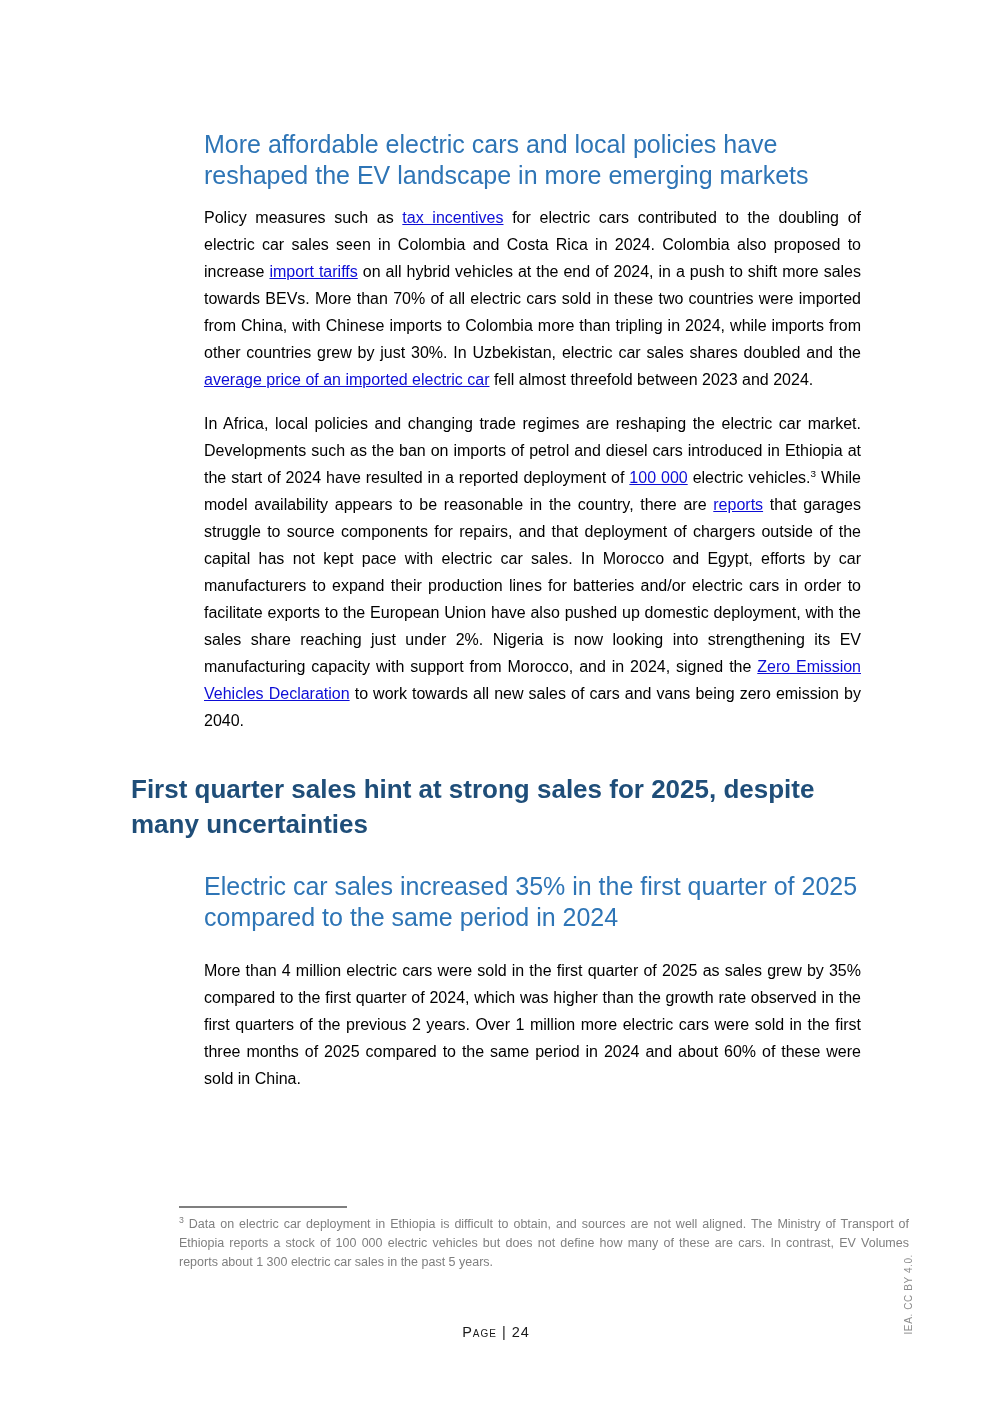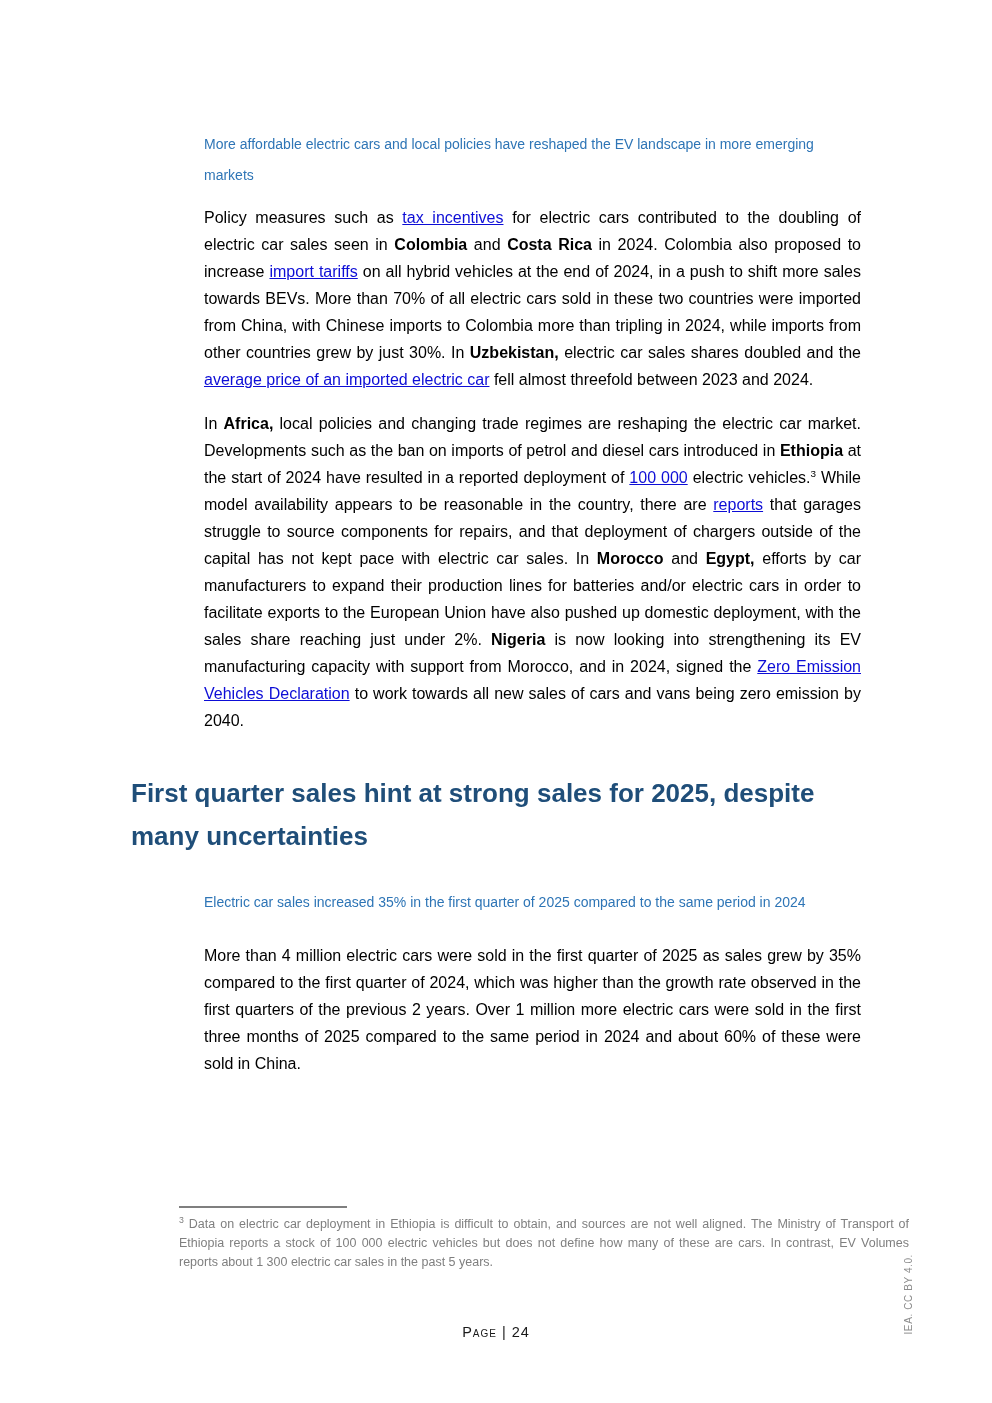--- a/index.html
+++ b/index.html
@@ -21,34 +21,34 @@
     color:var(--text);
     overflow:hidden;
   }
   .running-header{
     position:absolute;top:60px;left:131px;width:730px;
     display:flex;justify-content:space-between;
     font-size:12.5px;color:var(--header_gray);
   }
   .content{position:absolute;top:129px;left:131px;width:730px;}
   .subheading{
-    font-size:14px;line-height:31px;font-weight:400;
+    font-size:25px;line-height:31px;font-weight:400;
     color:var(--heading_secondary);
     margin:0 0 13px 73px;
   }
   .subheading.second{margin-top:29px;margin-bottom:24px;}
   .body-para{
     font-size:16px;line-height:27px;text-align:justify;
     margin:0 0 17px 73px;color:var(--text);
   }
-  .body-para strong{font-weight:700;}
+  .body-para strong{font-weight:400;}
   .body-para a,.link{color:var(--link);text-decoration:underline;cursor:pointer;}
   sup{font-size:0.62em;line-height:0;vertical-align:super;}
   .main-heading{
-    font-size:26px;line-height:43px;font-weight:700;
+    font-size:26px;line-height:35px;font-weight:700;
     color:var(--heading_primary);
     margin:38px 0 0 0;
   }
   .footnote-block{position:absolute;top:1206px;left:131px;width:730px;margin-left:48px;}
   .footnote-rule{width:168px;height:2px;background:var(--muted);margin:0 0 7px 0;}
   .footnote-text{
     font-size:12.5px;line-height:19px;text-align:justify;
     color:var(--muted);margin:0;
   }
   .footnote-text sup{font-size:0.7em;}

